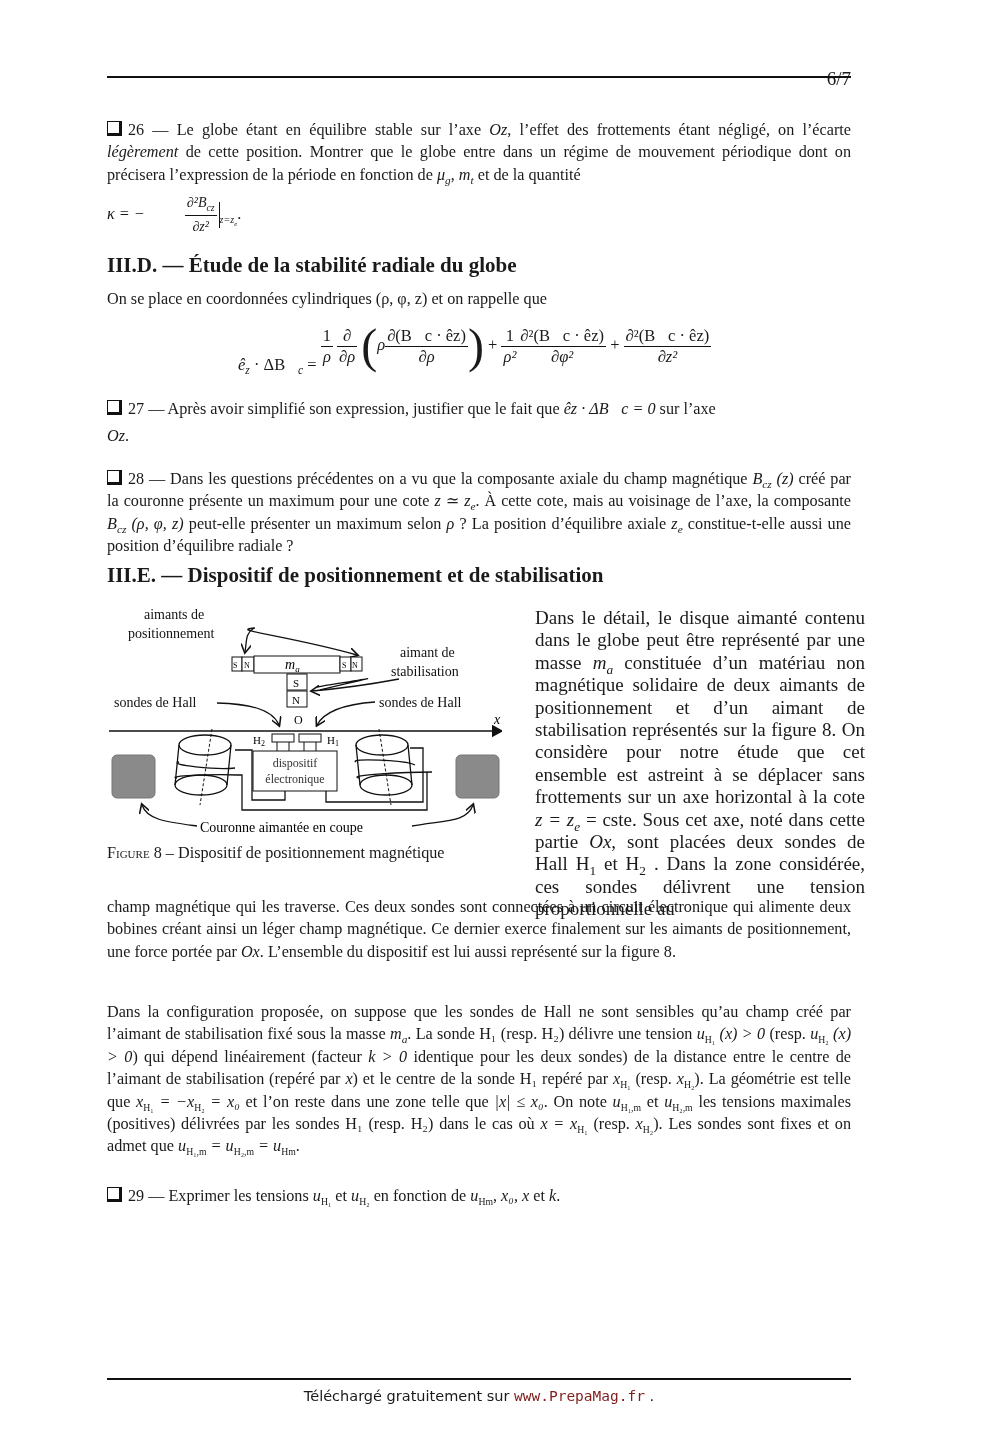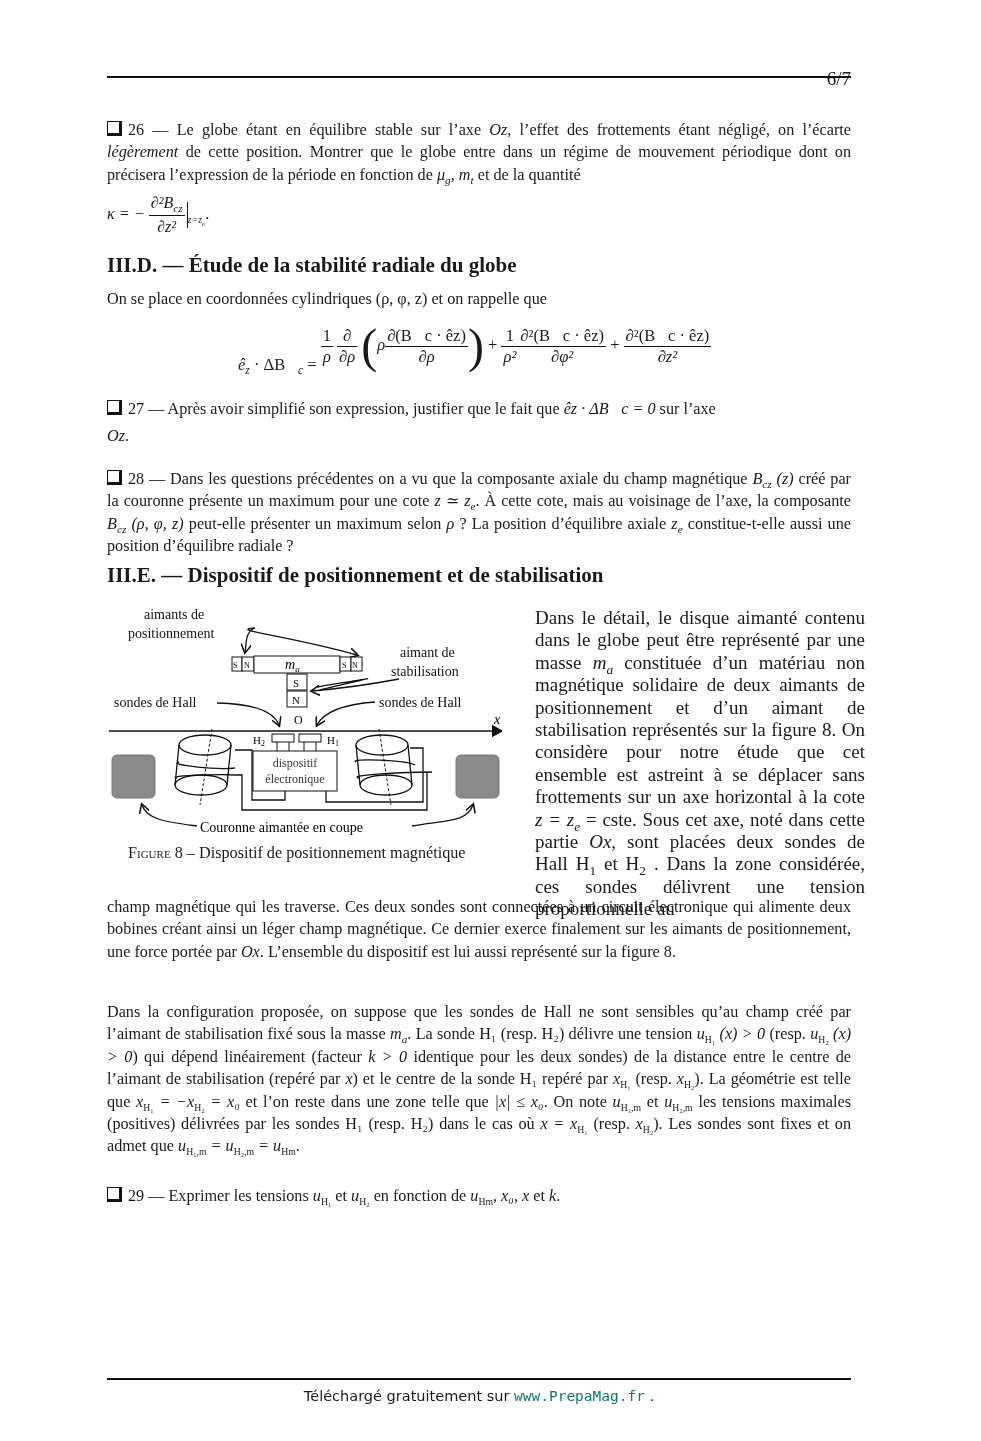--- a/index.html
+++ b/index.html
@@ -17,41 +17,41 @@
   .q-num { font-weight:normal; }
   .section { position:absolute; left:107px; font-size:21px; font-weight:bold; }
   i, .m { font-style:italic; }
   .sc { font-variant:small-caps; }
   .eq { position:absolute; left:238px; top:322px; width:490px; height:64px; font-size:16.5px; }
   .frac { display:inline-block; vertical-align:middle; text-align:center; }
   .frac > span { display:block; padding:0 2px; }
   .frac > span.num { border-bottom:1px solid #111; }
   .big-paren { font-size:48px; vertical-align:middle; line-height:1; font-weight:100; }
   .figure { position:absolute; left:107px; top:600px; width:395px; height:240px; }
-  .caption { position:absolute; left:107px; top:842px; width:395px; font-size:16.2px; line-height:22px; text-align:justify;margin-left:21px; }
+  .caption { position:absolute; left:107px; top:842px; width:395px; font-size:16.2px; line-height:22px; text-align:justify; }
   .side { position:absolute; left:535px; top:607px; width:330px; font-size:19px; line-height:22.4px; text-align:justify; }
   .footer-rule { position:absolute; left:107px; top:1378px; width:744px; height:2px; background:#111; }
   .footer { position:absolute; left:107px; top:1388px; width:744px; text-align:center; font-family:"DejaVu Sans","Liberation Sans",sans-serif; font-size:14.5px; }
-  .footer .link { font-family:"DejaVu Sans Mono","Liberation Mono",monospace; color:#0f766e; }
+  .footer .link { font-family:"DejaVu Sans Mono","Liberation Mono",monospace; color:#7f1d1d; }
   sub, sup { font-size:70%; line-height:0; }
   .tiny { font-size:60%; }
 </style>
 </head>
 <body>
 
 <div class="header serif">
   <span class="page">6/7</span>
 </div>
 <div class="header-rule"></div>
 
 <div class="block serif" style="top:119px;">
   <span class="q-marker"></span><span class="q-num">26</span><span> — Le globe étant en équilibre stable sur l’axe </span><span class="m">Oz</span><span>, l’effet des frottements étant négligé, on l’écarte </span><i>légèrement</i><span> de cette position. Montrer que le globe entre dans un régime de mouvement périodique dont on précisera l’expression de la période en fonction de </span><i>μ</i><sub><i>g</i></sub><span>, </span><i>m</i><sub><i>t</i></sub><span> et de la quantité</span><br>
   <span style="display:inline-block; margin-top:6px;">
     <i>κ = −</i>
-    <span class="frac" style="font-size:16px;">
+    <span class="frac" style="font-size:14px;margin-left:36px;">
       <span class="num"><i>∂²B</i><sub><i>cz</i></sub></span>
       <span><i>∂z²</i></span>
     </span><span style="display:inline-block; border-left:1px solid #111; height:26px; vertical-align:middle; margin-left:2px;"></span><sub style="font-size:10px;"><i>z=z</i><sub><i>e</i></sub></sub>.
   </span>
 </div>
 
 <div class="section serif" style="top:253px;">III.D. — Étude de la stabilité radiale du globe</div>
 <div class="block serif" style="top:288px;">On se place en coordonnées cylindriques (ρ, φ, z) et on rappelle que</div>
 
 <div class="eq serif">

